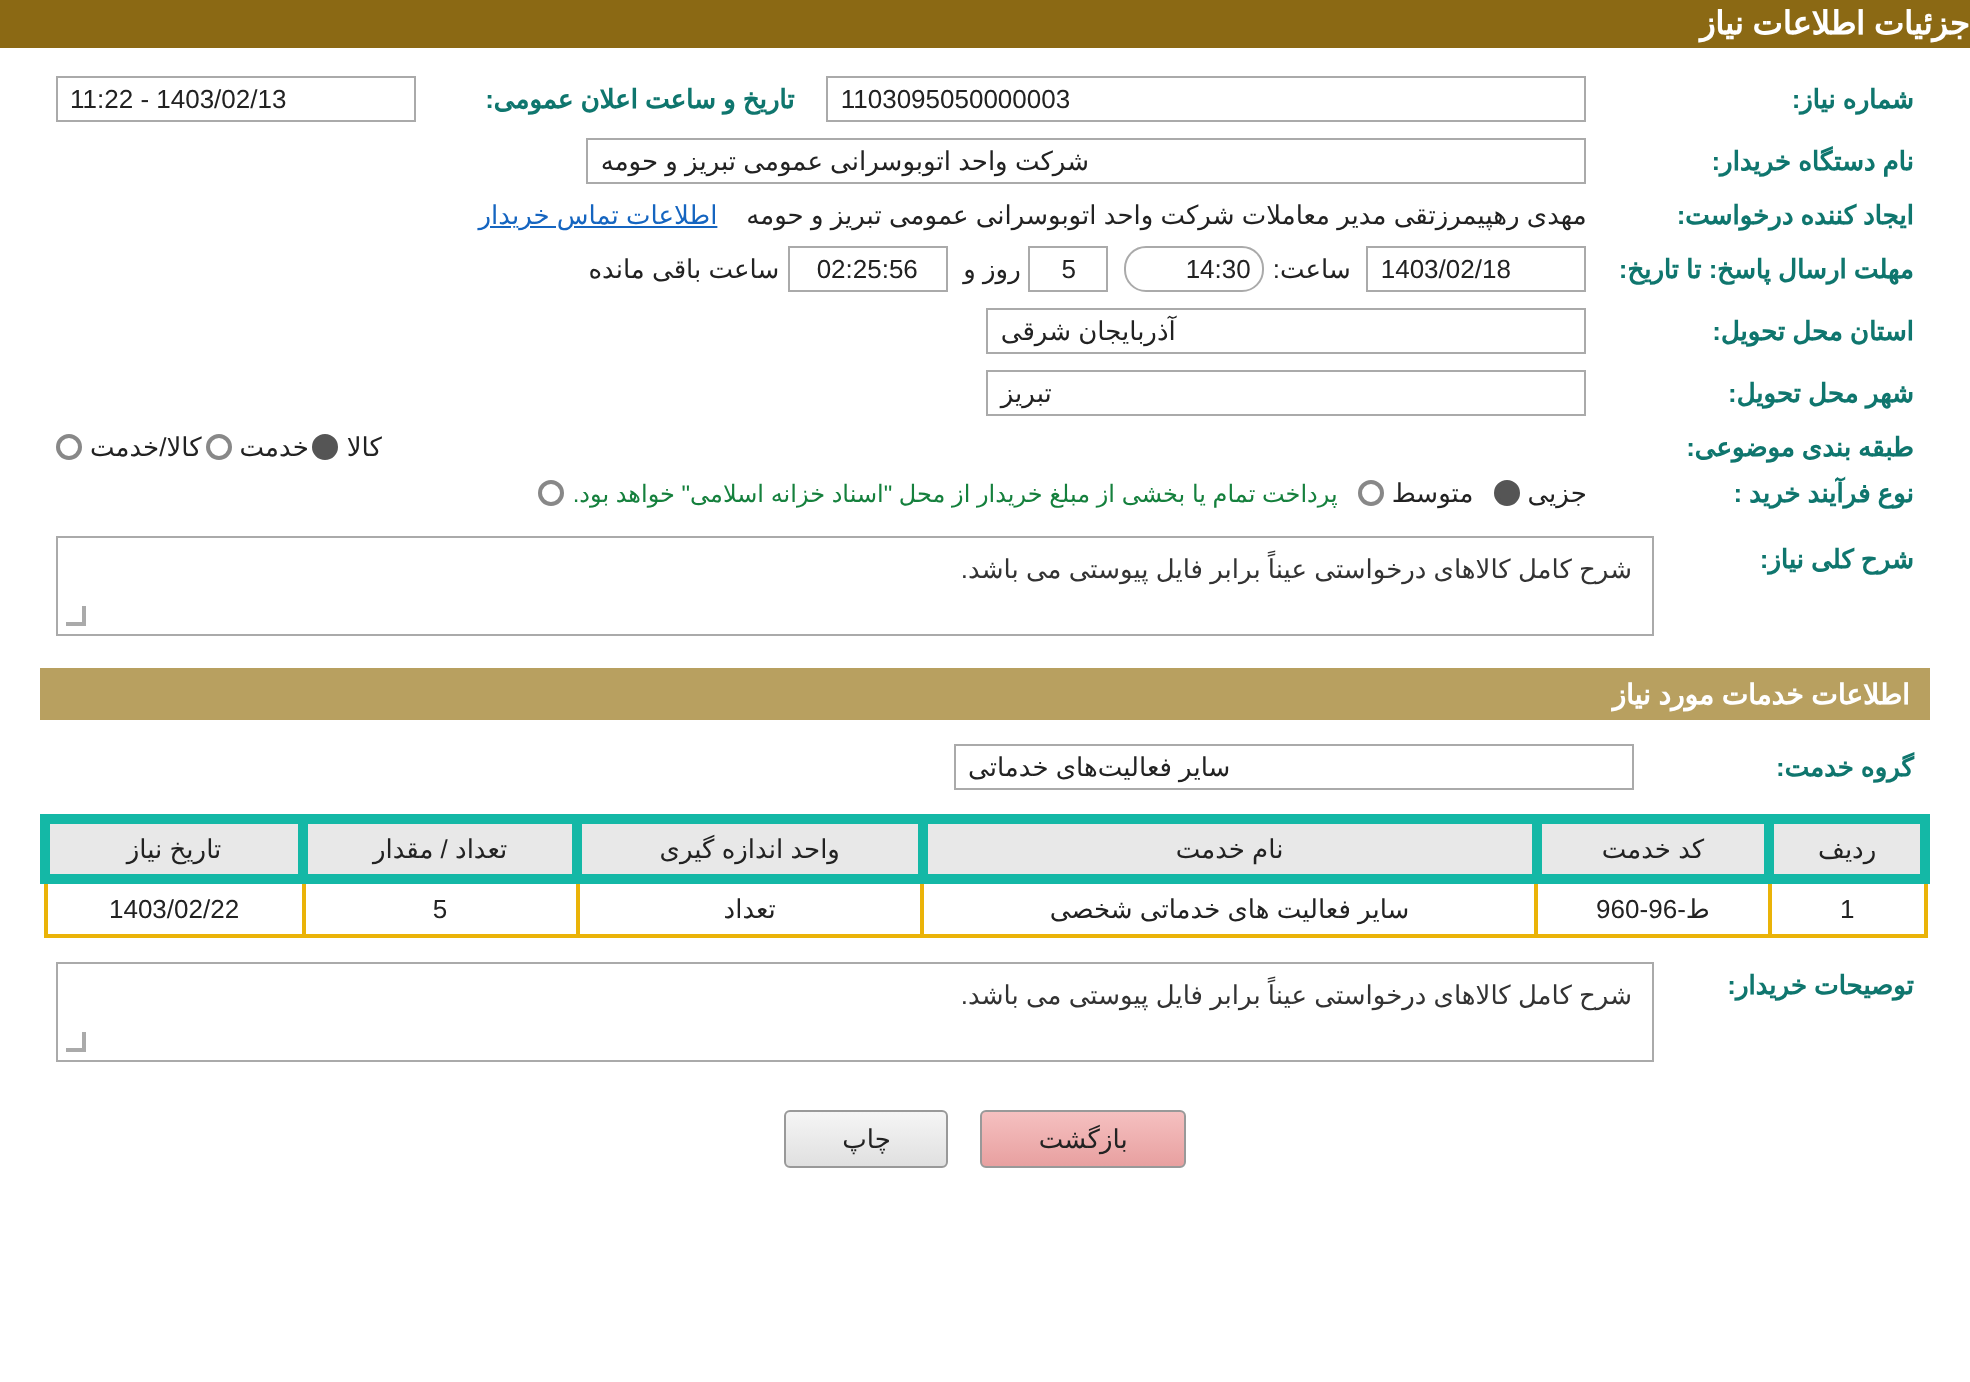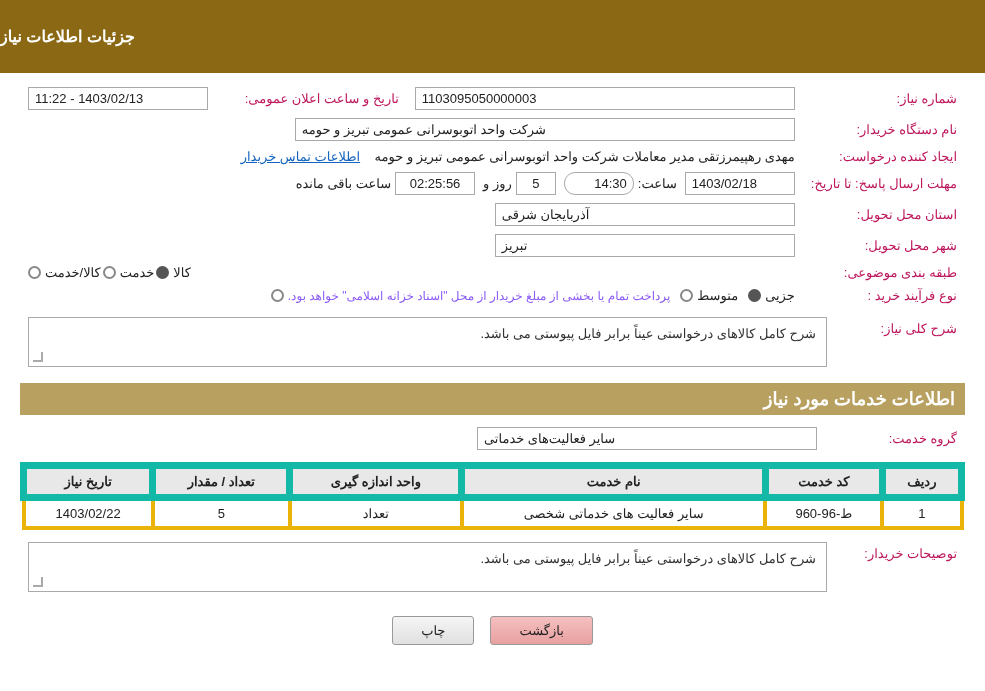--- a/index.html
+++ b/index.html
@@ -12,51 +12,51 @@
     }
     .page-wrapper {
       max-width: 985px;
       margin: 0 auto;
       background: #fff;
       min-height: 691px;
     }
     .header-bar {
       background: #8B6914;
       color: #fff;
-      text-align: left;
-      padding: 27px 0;
+      text-align: right;
+      padding: 2px 0;
       font-size: 16px;
       font-weight: bold;
       letter-spacing: 1px;
     }
     .content {
       padding: 10px 20px 20px 20px;
     }
     .section-title {
       background: #b8a060;
       color: #fff;
       padding: 5px 10px;
-      font-size: 18px;
+      font-size: 14px;
       font-weight: bold;
       margin: 12px 0 8px 0;
     }
     .info-table {
       width: 100%;
       border-collapse: collapse;
       margin-bottom: 6px;
     }
     .info-table td {
       padding: 4px 8px;
       vertical-align: middle;
     }
     .label-cell {
-      color: #be185d;
+      color: #0f766e;
       text-align: right;
       white-space: nowrap;
-      font-weight: normal;
+      font-weight: bold;
       width: 140px;
     }
     .value-cell {
       text-align: right;
     }
     .input-box {
       background: #fff;
       border: 1px solid #aaa;
       padding: 3px 6px;
       min-width: 220px;
@@ -127,28 +127,28 @@
       border-right: 2px solid #aaa;
       border-bottom: 2px solid #aaa;
     }
     .services-table {
       width: 100%;
       border-collapse: collapse;
       margin: 8px 0;
     }
     .services-table th {
       background: #e8e8e8;
-      border: 7px solid #14b8a6;
+      border: 5px solid #14b8a6;
       padding: 5px 8px;
       text-align: center;
-      font-weight: bold;
+      font-weight: normal;
       font-size: 13px;
     }
     .services-table td {
-      border: 4px solid #eab308;
+      border: 2px solid #eab308;
       padding: 5px 8px;
       text-align: center;
       font-size: 13px;
     }
     .services-table tr:nth-child(even) td {
       background: #f9f9f9;
     }
     .button-row {
       display: flex;
       justify-content: center;
@@ -268,21 +268,21 @@
             </div>
           </div>
         </td>
       </tr>
 
       <tr>
         <td class="label-cell">نوع فرآیند خرید :</td>
         <td class="value-cell" colspan="3">
           <div class="radio-group" style="justify-content: flex-end; gap:10px;">
             <div class="radio-item">
-              <span style="color:#8b5cf6; font-size:12px;">پرداخت تمام یا بخشی از مبلغ خریدار از محل "اسناد خزانه اسلامی" خواهد بود.</span>
+              <span style="color:#15803d; font-size:12px;">پرداخت تمام یا بخشی از مبلغ خریدار از محل "اسناد خزانه اسلامی" خواهد بود.</span>
               <span class="radio-circle"></span>
             </div>
             <div class="radio-item">
               <span>متوسط</span>
               <span class="radio-circle"></span>
             </div>
             <div class="radio-item">
               <span>جزیی</span>
               <span class="radio-circle selected"></span>
             </div>

